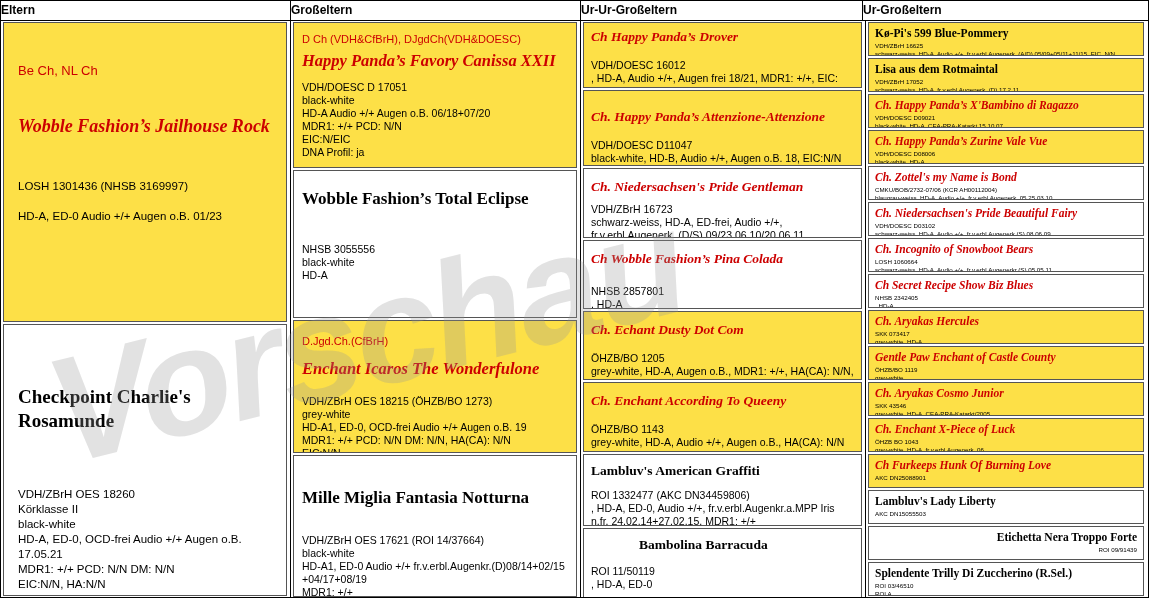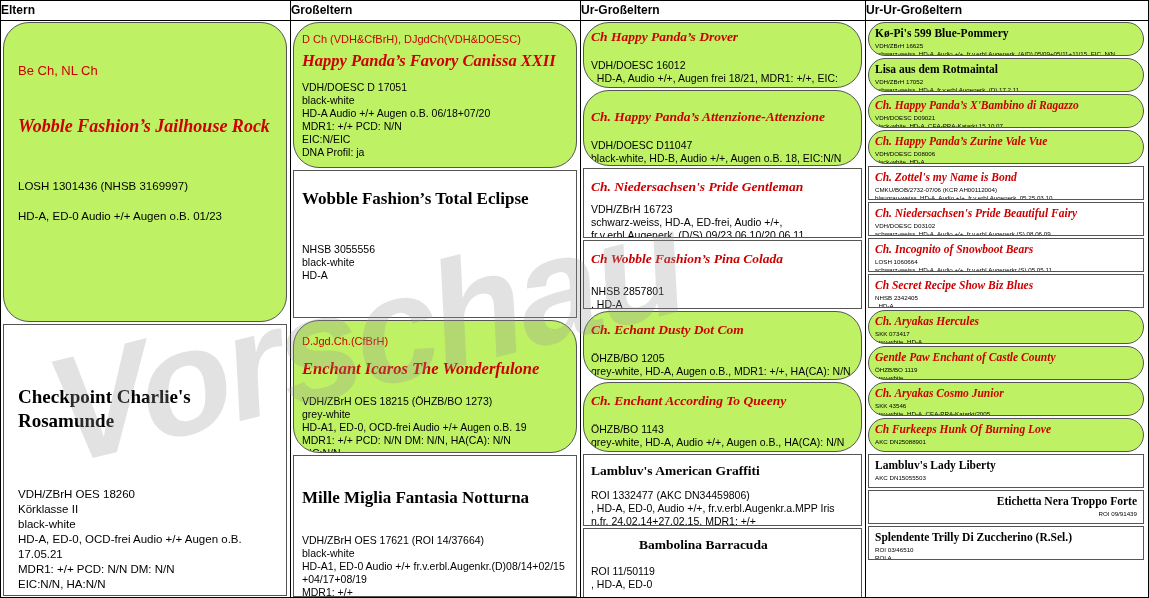--- a/index.html
+++ b/index.html
@@ -68,21 +68,21 @@
   .col:last-child { border-right: none; }
 
   
   .card {
     border: 1px solid #555;
     background: #ffffff;
     overflow: hidden;
     position: relative;
     margin: 1px 2px 2px 2px;
   }
-  .card.lav { background: #bef264; border-radius: 26px; }
+  .card.lav { background: #fde047; }
   .card.white { background: #ffffff; }
 
   .nm {
     font-family: "Liberation Serif", serif;
     font-weight: bold;
     font-style: italic;
     color: #cc0000;
   }
   .nm-black {
     font-family: "Liberation Serif", serif;
@@ -132,22 +132,22 @@
 </head>
 <body>
 
 <div id="page">
 
   <div class="watermark">Vorschau</div>
 
   <div class="header">
     <div class="hcell c1">Eltern</div>
     <div class="hcell c2">Großeltern</div>
+    <div class="hcell c4">Ur-Ur-Großeltern</div>
     <div class="hcell c3">Ur-Großeltern</div>
-    <div class="hcell c4">Ur-Ur-Großeltern</div>
   </div>
 
   <div class="body">
 
     <div class="col col1 c1">
       <div class="card lav col1-a">
         <div class="t-red">Be Ch, NL Ch</div>
         <div class="nm" style="margin-top:38px;">Wobble Fashion’s Jailhouse Rock</div>
         <div class="reg" style="margin-top:42px;">LOSH 1301436  (NHSB 3169997)
 
@@ -293,20 +293,25 @@
         <div class="nm">Gentle Paw Enchant of Castle County</div>
         <div class="reg">ÖHZB/BO 1119
 grey-white</div>
       </div>
       <div class="card lav" style="height:34px;">
         <div class="nm">Ch. Aryakas Cosmo Junior</div>
         <div class="reg">SKK 43546
 grey-white, HD-A, CEA-PRA-Katarkt/2005</div>
       </div>
       <div class="card lav" style="height:34px;">
+        <div class="nm">Ch. Enchant X-Piece of Luck</div>
+        <div class="reg">ÖHZB BO 1043
+grey-white, HD-A, fr.v.erbl.Augenerk. 06</div>
+      </div>
+      <div class="card lav" style="height:34px;">
         <div class="nm">Ch Furkeeps Hunk Of Burning Love</div>
         <div class="reg">AKC DN25088901</div>
       </div>
       <div class="card white" style="height:34px;">
         <div class="nm-black">Lambluv's Lady Liberty</div>
         <div class="reg">AKC DN15055503</div>
       </div>
       <div class="card white" style="height:34px;text-align:right;">
         <div class="nm-black">Etichetta Nera Troppo Forte</div>
         <div class="reg">ROI 09/91439</div>

